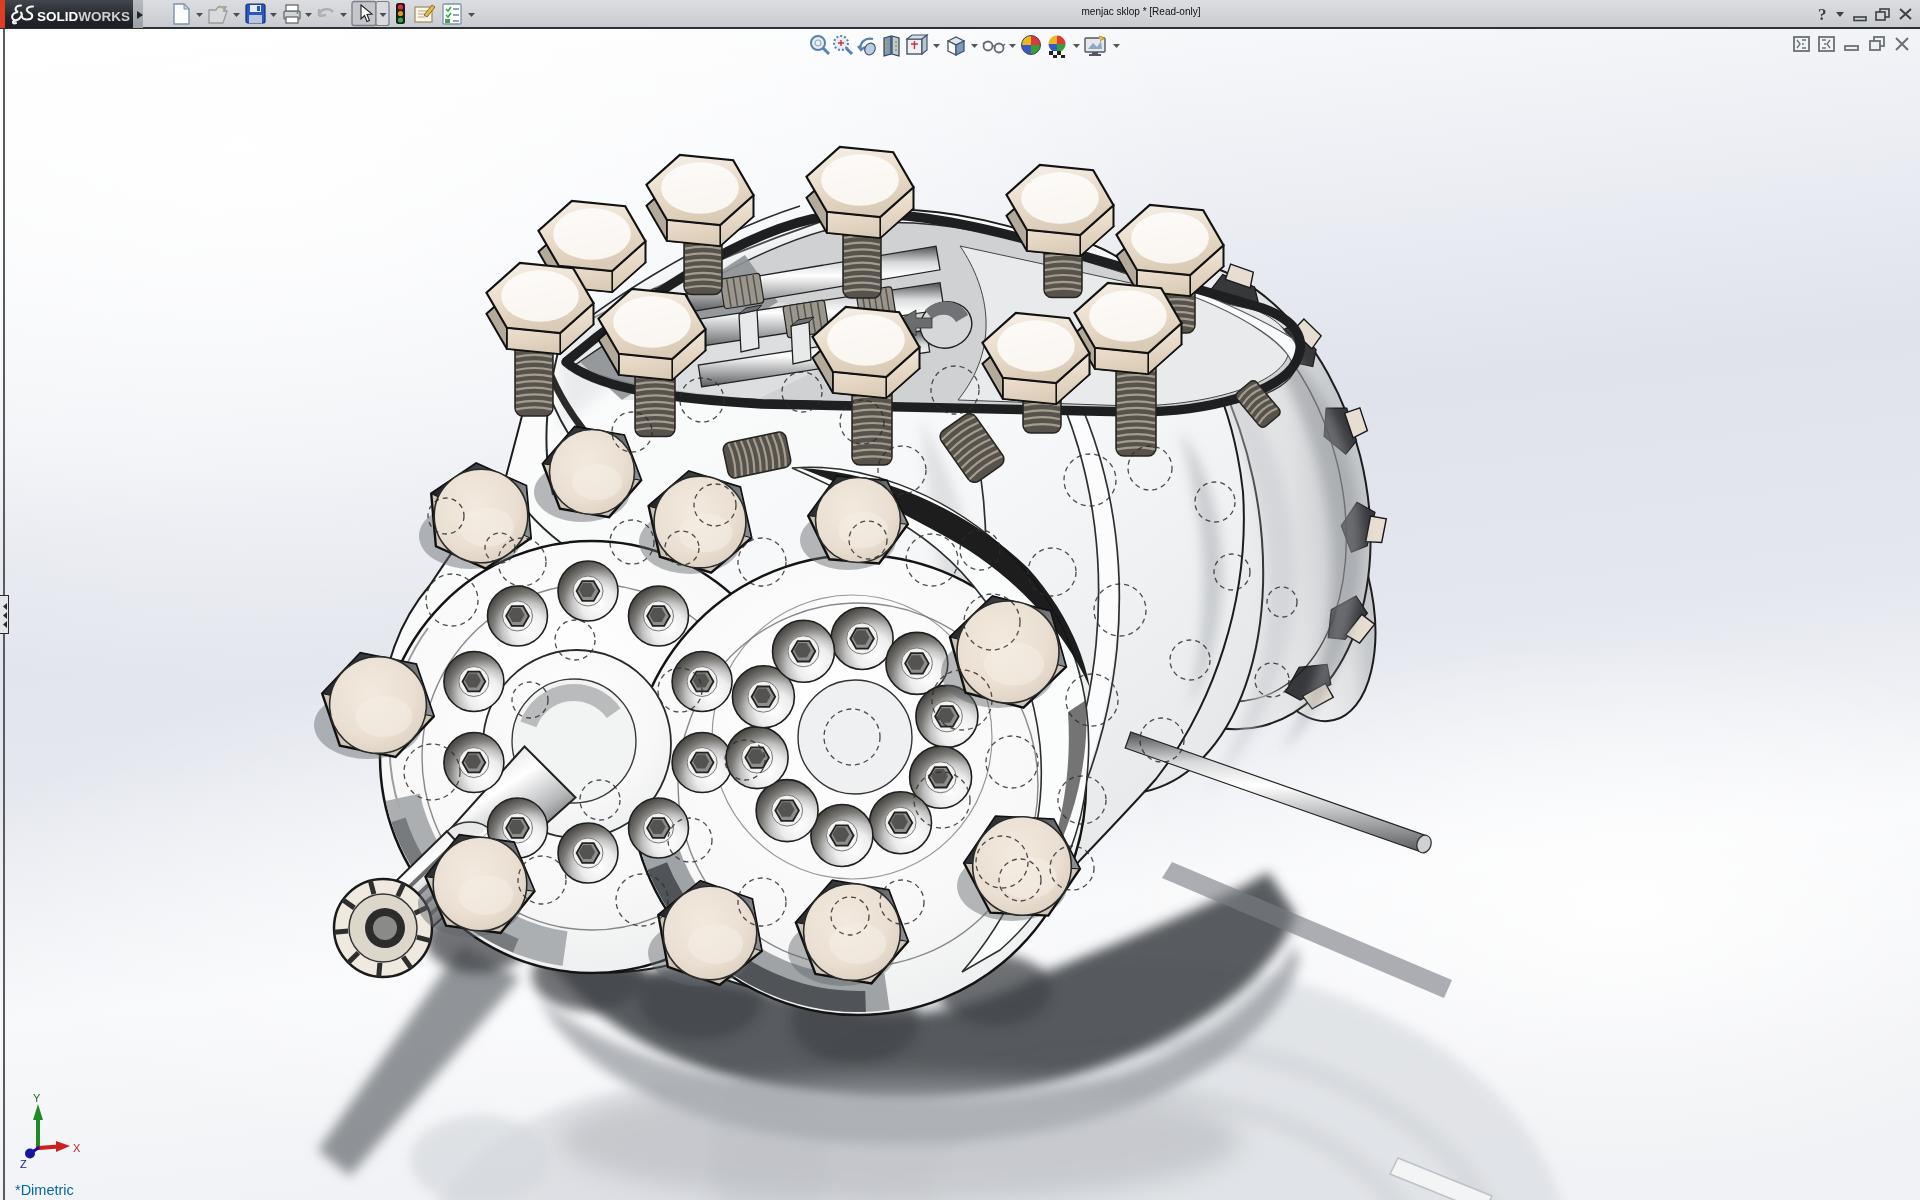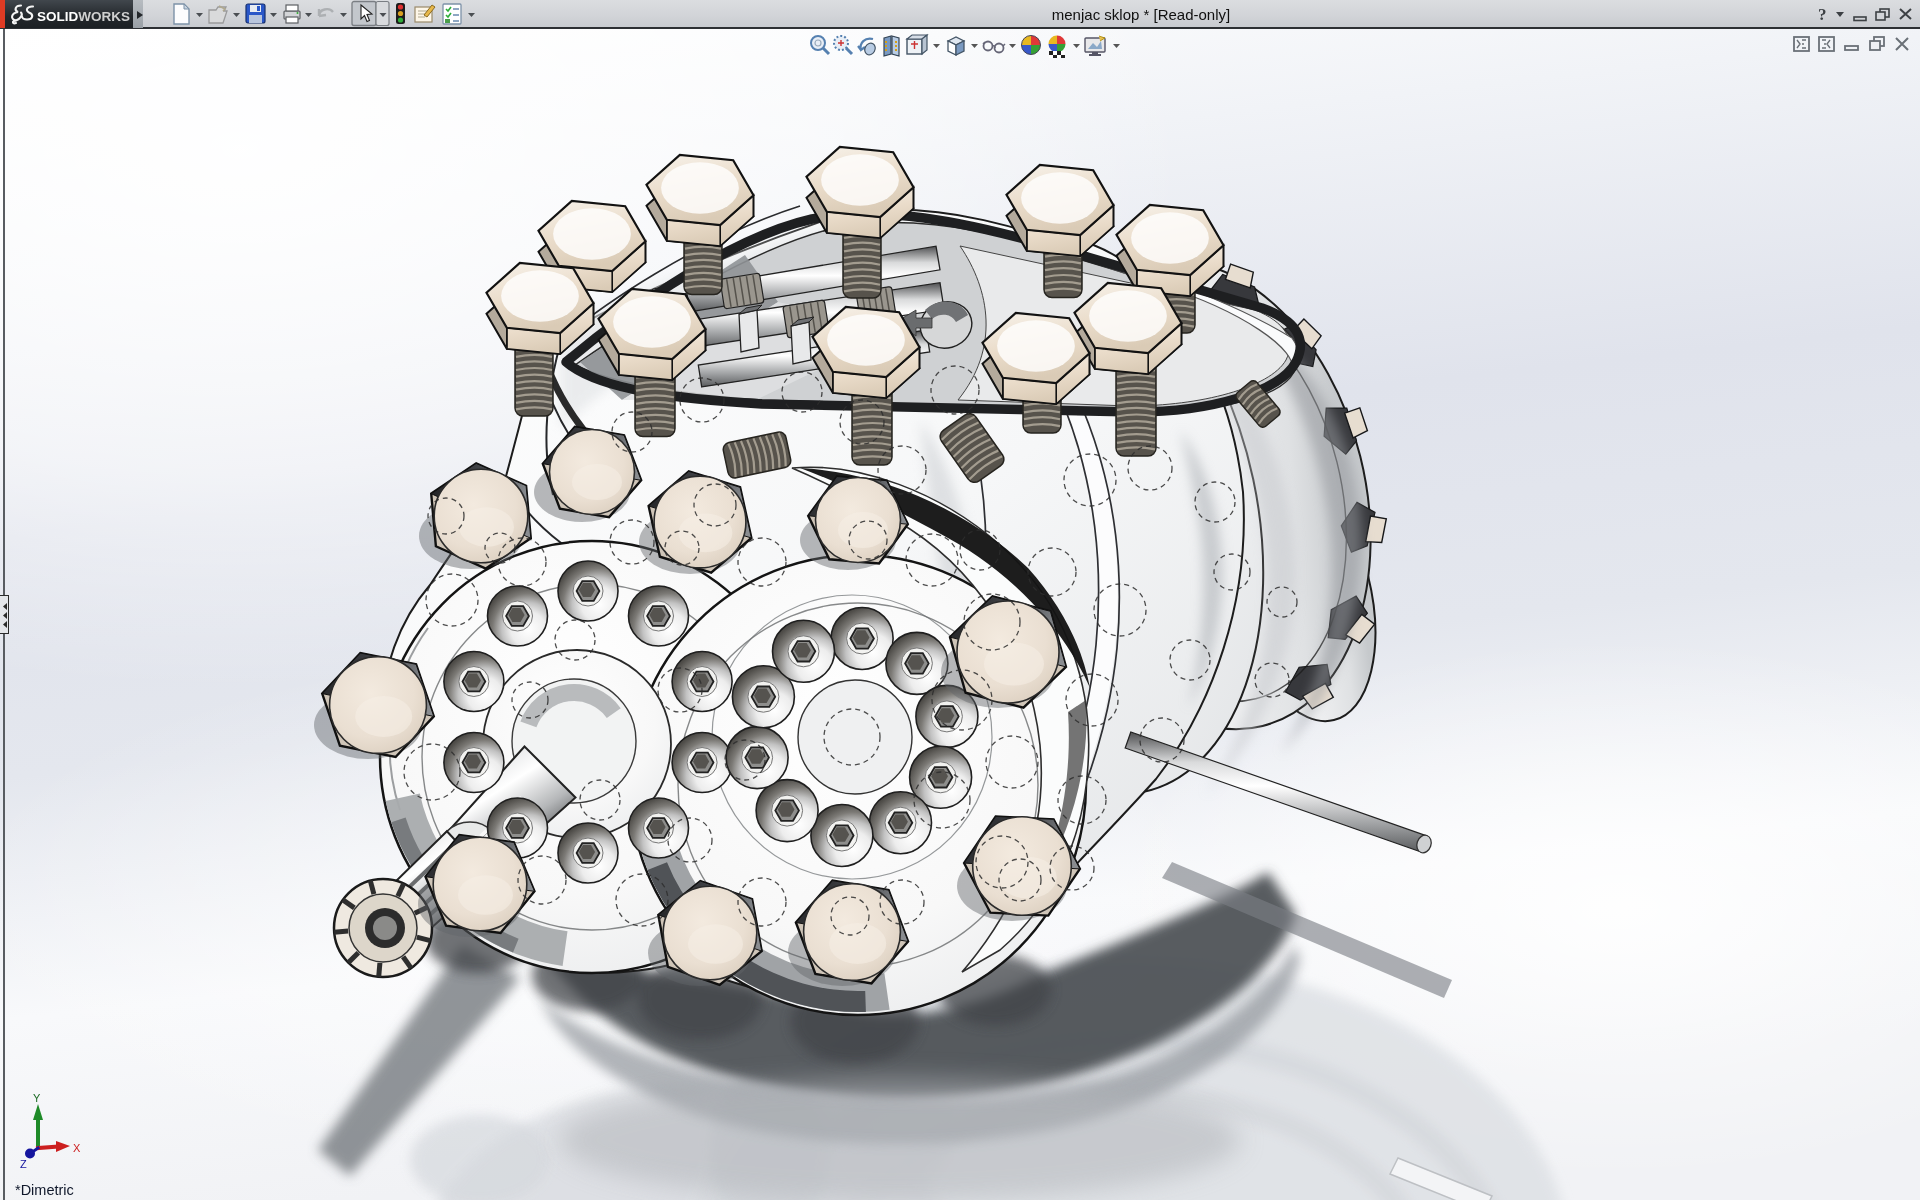--- a/index.html
+++ b/index.html
@@ -6,21 +6,21 @@
     font-family:"Liberation Sans",sans-serif;}
   #topbar{position:absolute;left:0;top:0;width:1920px;height:28px;
     background:linear-gradient(#dbdde0 0%,#d2d4d8 55%,#c7cacf 100%);}
   #topline{position:absolute;left:0;top:27px;width:1920px;height:2px;background:#2c2f33;}
   #logoblock{position:absolute;left:0;top:0;width:133px;height:28px;
     background:linear-gradient(#41474d 0%,#23272b 60%,#1c2024 100%);}
   #redstrip{position:absolute;left:0;top:0;width:5px;height:28px;background:#e03b24;}
   #logoarrow{position:absolute;left:133px;top:0;width:10px;height:28px;
     background:linear-gradient(#b7bcc1,#9aa0a6);}
   #title{position:absolute;left:991px;top:6px;width:300px;text-align:center;
-    font-size:15px;color:#101010;}
+    font-size:10px;color:#101010;}
   #viewport{position:absolute;left:0;top:29px;width:1920px;height:1171px;}
 </style>
 </head>
 <body>
 <div id="viewport">
 <svg width="1920" height="1171" viewBox="0 0 1920 1171" style="position:absolute;left:0;top:0">
 <defs>
 <linearGradient id="bgv" x1="0" y1="0" x2="0.18" y2="1">
  <stop offset="0" stop-color="#ffffff"></stop>
  <stop offset="0.18" stop-color="#f1f3f7"></stop>
@@ -818,21 +818,21 @@
  <path d="M24,14 L29,30 L19,30 Z" fill="#1e8a28"></path>
  <line x1="24" y1="58" x2="46" y2="56.5" stroke="#cc1f1f" stroke-width="4"></line>
  <path d="M56,56 L42,51 L42,62 Z" fill="#cc1f1f"></path>
  <line x1="24" y1="58" x2="17" y2="63" stroke="#15159e" stroke-width="3"></line>
  <circle cx="16" cy="63.5" r="5" fill="#15159e"></circle>
  </g>
  <text x="19" y="12" font-size="11" fill="#1d6b26" font-family="Liberation Sans">Y</text>
  <text x="59" y="62" font-size="11" fill="#cc1f1f" font-family="Liberation Sans">X</text>
  <text x="6" y="78" font-size="11" fill="#15159e" font-family="Liberation Sans">Z</text>
 </svg>
-<div style="position:absolute;left:15px;top:1153px;font-size:14.5px;color:#0f172a;font-family:'Liberation Sans',sans-serif">*Dimetric</div>
+<div style="position:absolute;left:15px;top:1153px;font-size:14.5px;color:#0369a1;font-family:'Liberation Sans',sans-serif">*Dimetric</div>
 
 </div>
 <div id="topbar"></div>
 <div id="topline"></div>
 <div id="logoblock"></div>
 <div id="redstrip"></div>
 <div id="logoarrow"></div>
 <svg style="position:absolute;left:136px;top:10px" width="8" height="10" viewBox="0 0 8 10">
     <path d="M1,1 L7,5 L1,9 Z" fill="#23272b"></path>
   </svg>

